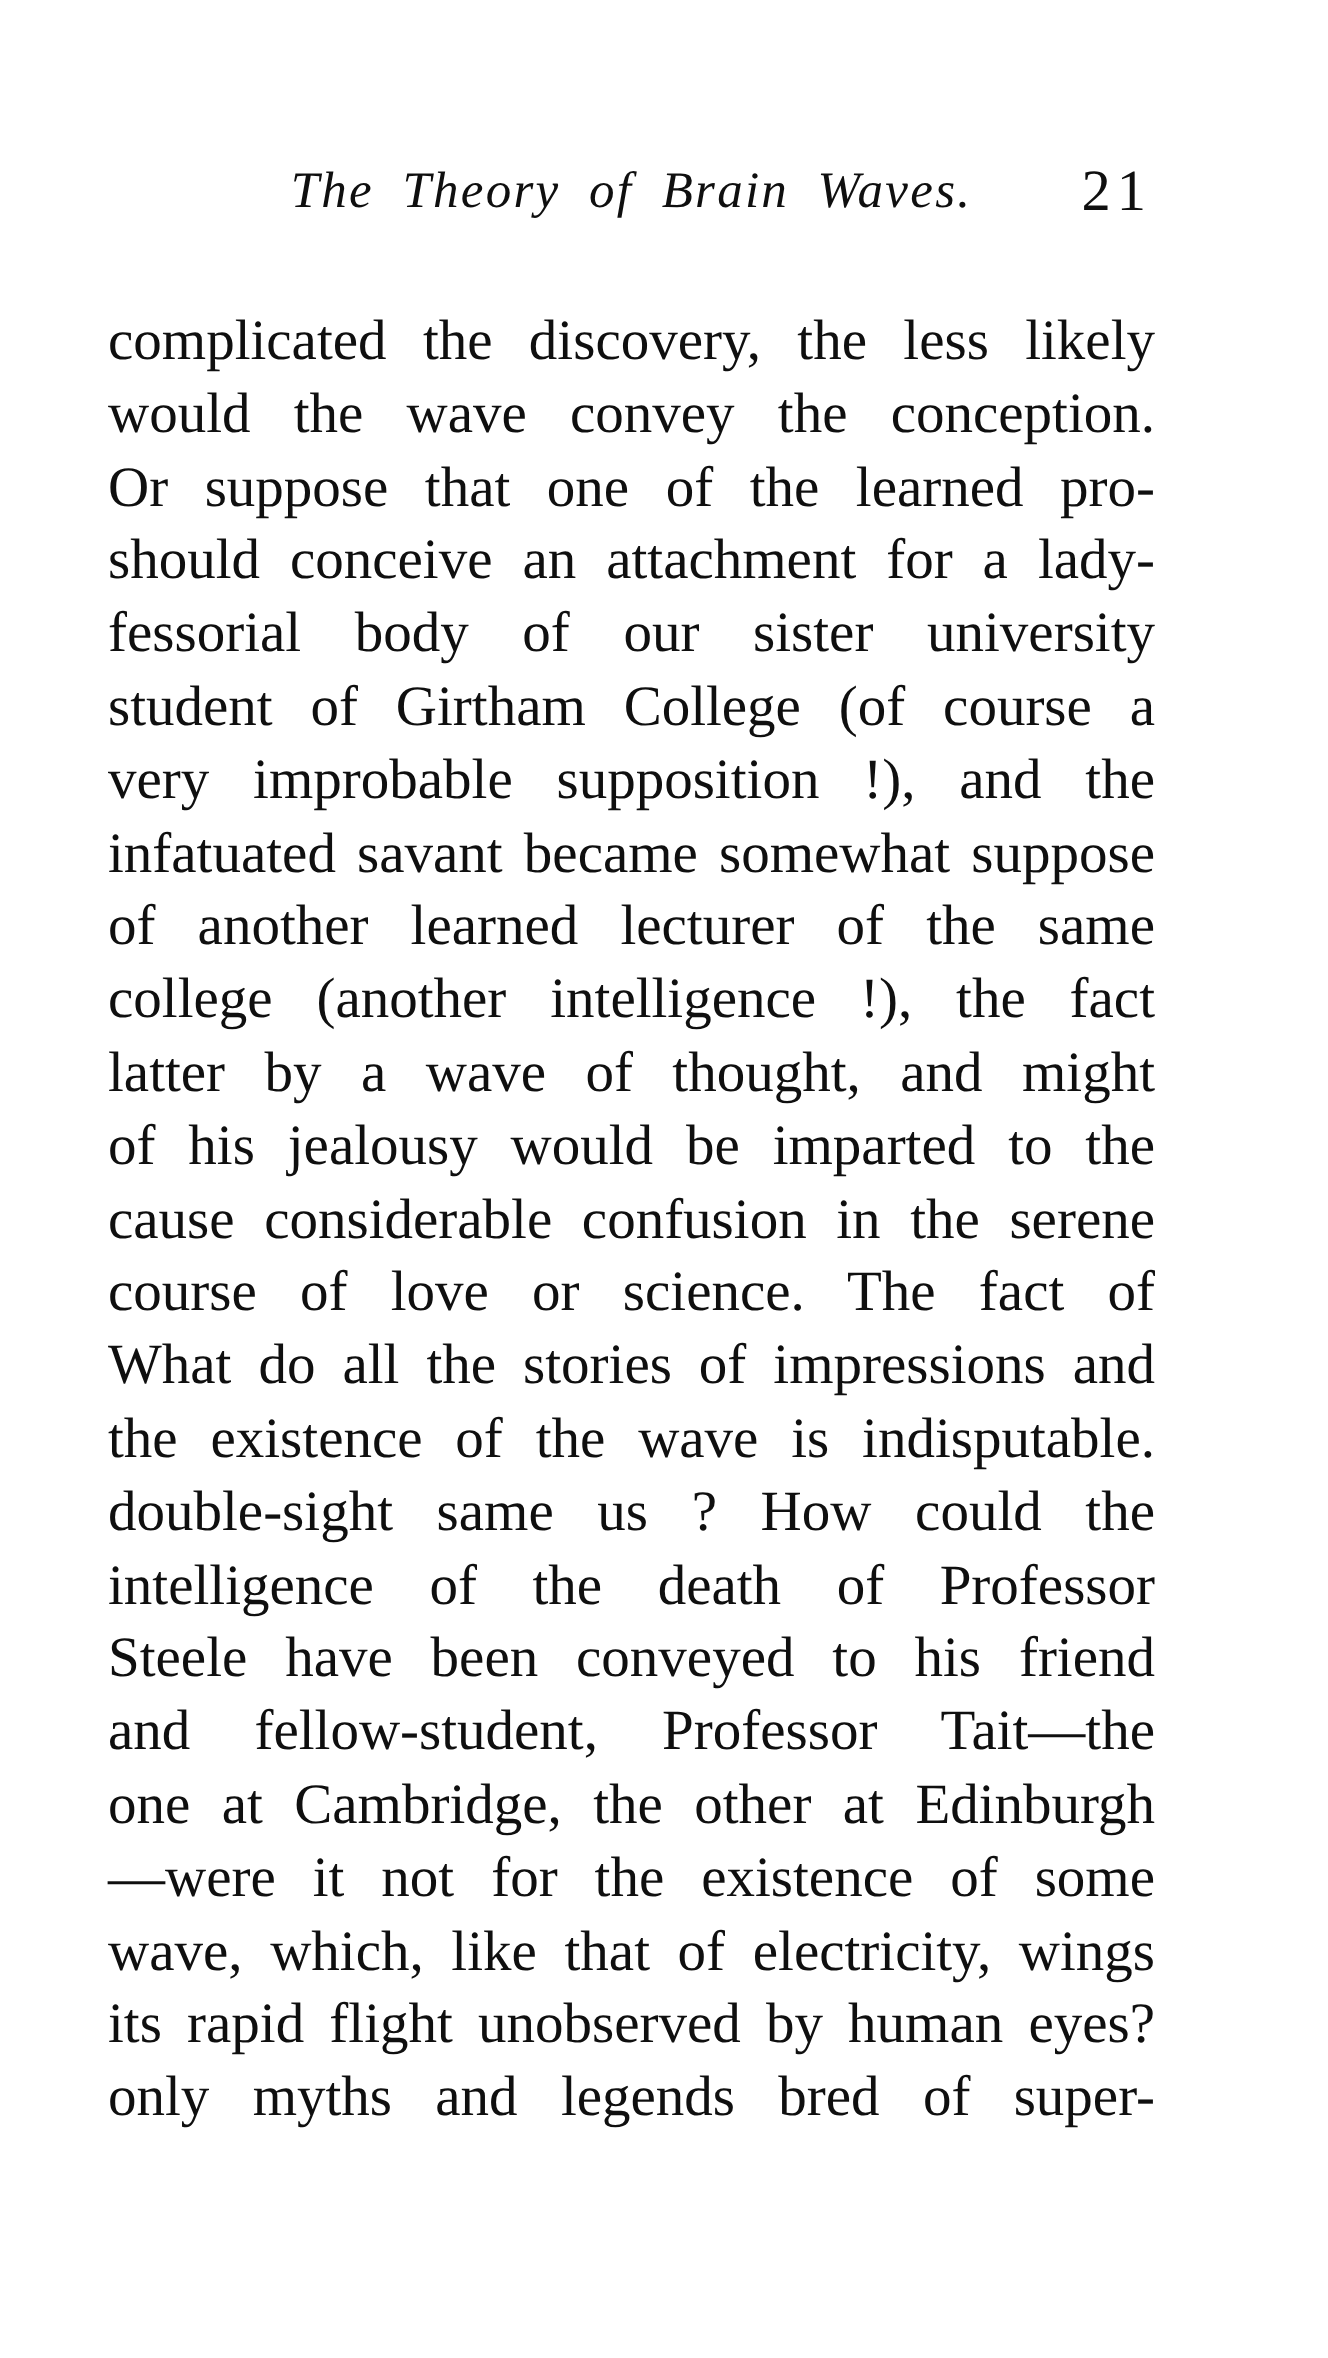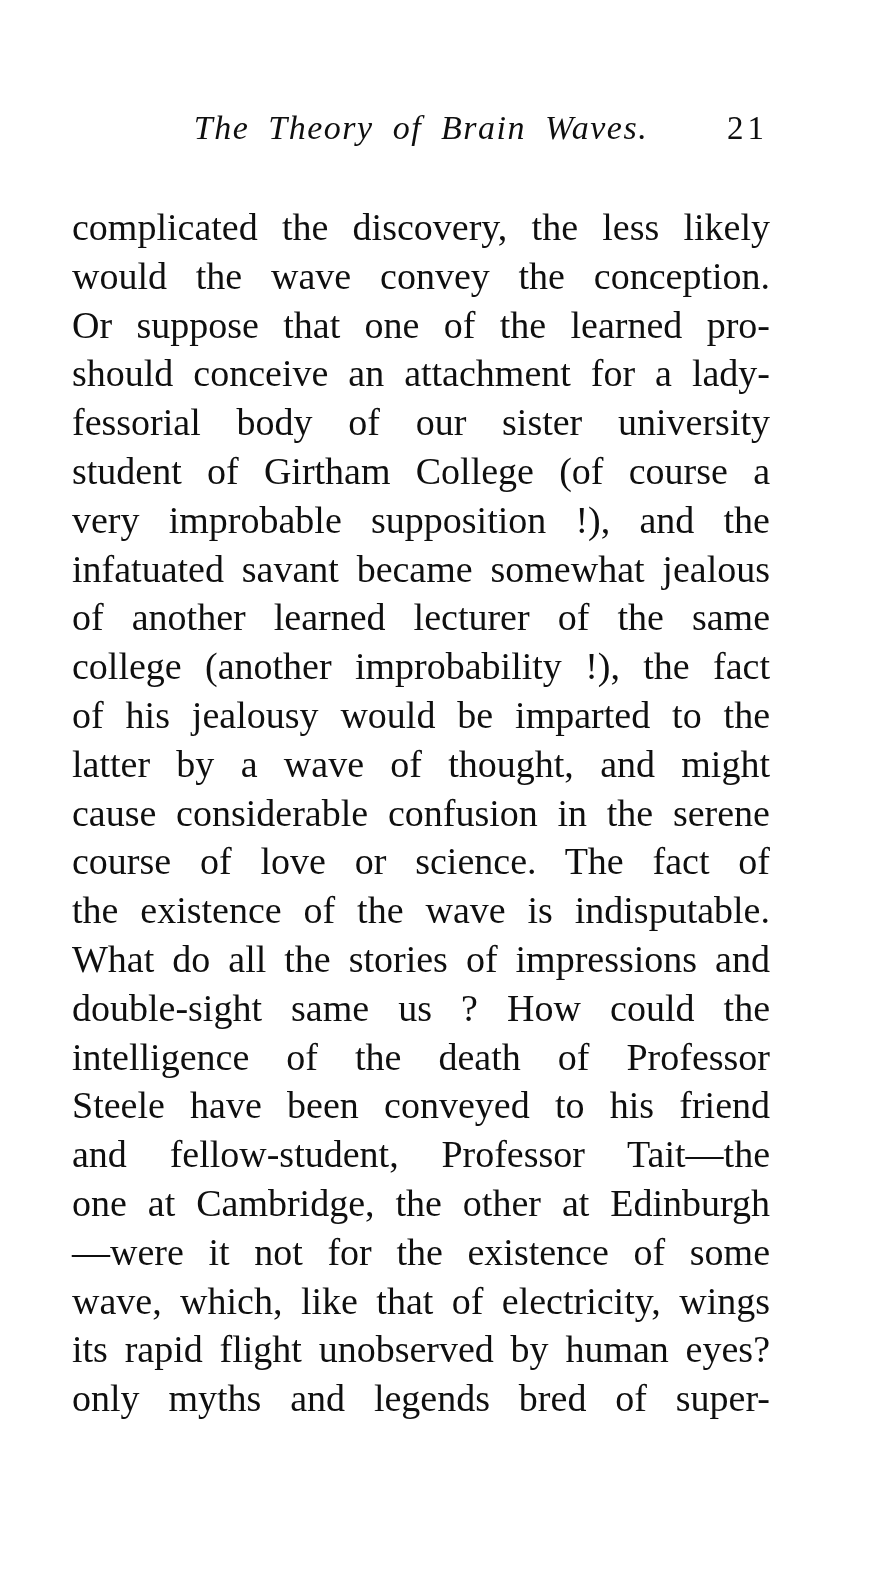--- a/index.html
+++ b/index.html
@@ -26,21 +26,21 @@
     text-align: center;
     font-style: italic;
     letter-spacing: 1.5px;
     word-spacing: 9px;
   }
   .folio {
     position: absolute;
     right: 2px;
     top: 0;
     font-style: normal;
-    font-size: 33px;
+    font-size: 39px;
     line-height: 48px;
     letter-spacing: 4px;
     font-family: Liberation Serif, serif;
   }
   .body-text {
     position: absolute;
     top: 203px;
     left: 72px;
     width: 698px;
   }
@@ -63,29 +63,29 @@
   </div>
 
   <div class="body-text">
     <div class="line">complicated the discovery, the less likely</div>
     <div class="line">would the wave convey the conception.</div>
     <div class="line">Or suppose that one of the learned pro-</div>
     <div class="line">should conceive an attachment for a lady-</div>
     <div class="line">fessorial body of our sister university</div>
     <div class="line">student of Girtham College (of course a</div>
     <div class="line">very improbable supposition !), and the</div>
-    <div class="line"><span>infatuated</span> <span class="it">savant</span> <span>became somewhat jealous</span></div>
+    <div class="line"><span>infatuated</span> <span class="it">savant</span> <span>became somewhat suppose</span></div>
     <div class="line">of another learned lecturer of the same</div>
-    <div class="line">college (another improbability !), the fact</div>
+    <div class="line">college (another intelligence !), the fact</div>
+    <div class="line">latter by a wave of thought, and might</div>
     <div class="line">of his jealousy would be imparted to the</div>
-    <div class="line">latter by a wave of thought, and might</div>
     <div class="line">cause considerable confusion in the serene</div>
     <div class="line">course of love or science. The fact of</div>
+    <div class="line">What do all the stories of impressions and</div>
     <div class="line">the existence of the wave is indisputable.</div>
-    <div class="line">What do all the stories of impressions and</div>
     <div class="line">double-sight same us ? How could the</div>
     <div class="line">intelligence of the death of Professor</div>
     <div class="line">Steele have been conveyed to his friend</div>
     <div class="line">and fellow-student, Professor Tait—the</div>
     <div class="line">one at Cambridge, the other at Edinburgh</div>
     <div class="line">—were it not for the existence of some</div>
     <div class="line">wave, which, like that of electricity, wings</div>
     <div class="line">its rapid flight unobserved by human eyes?</div>
     <div class="line">only myths and legends bred of super-</div>
   </div>

